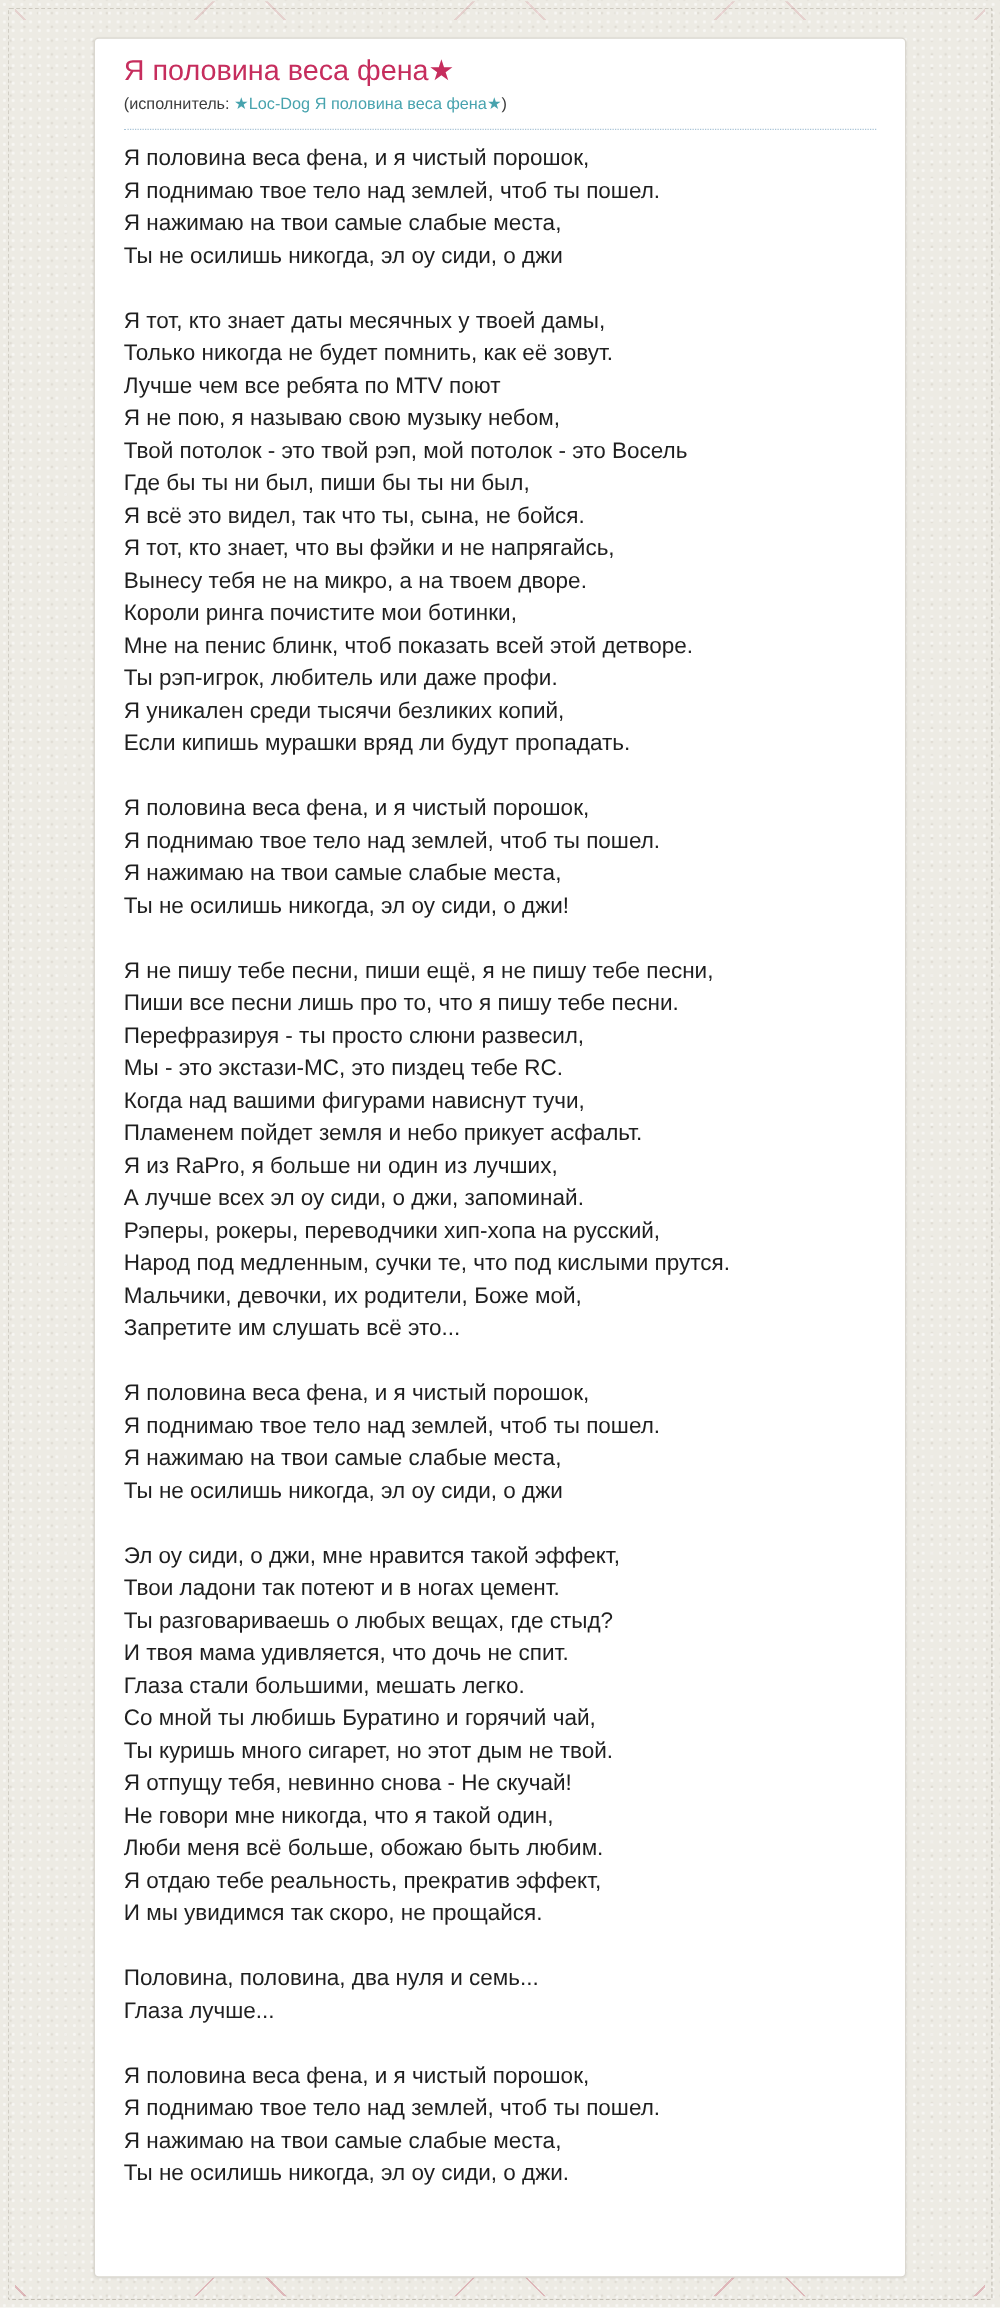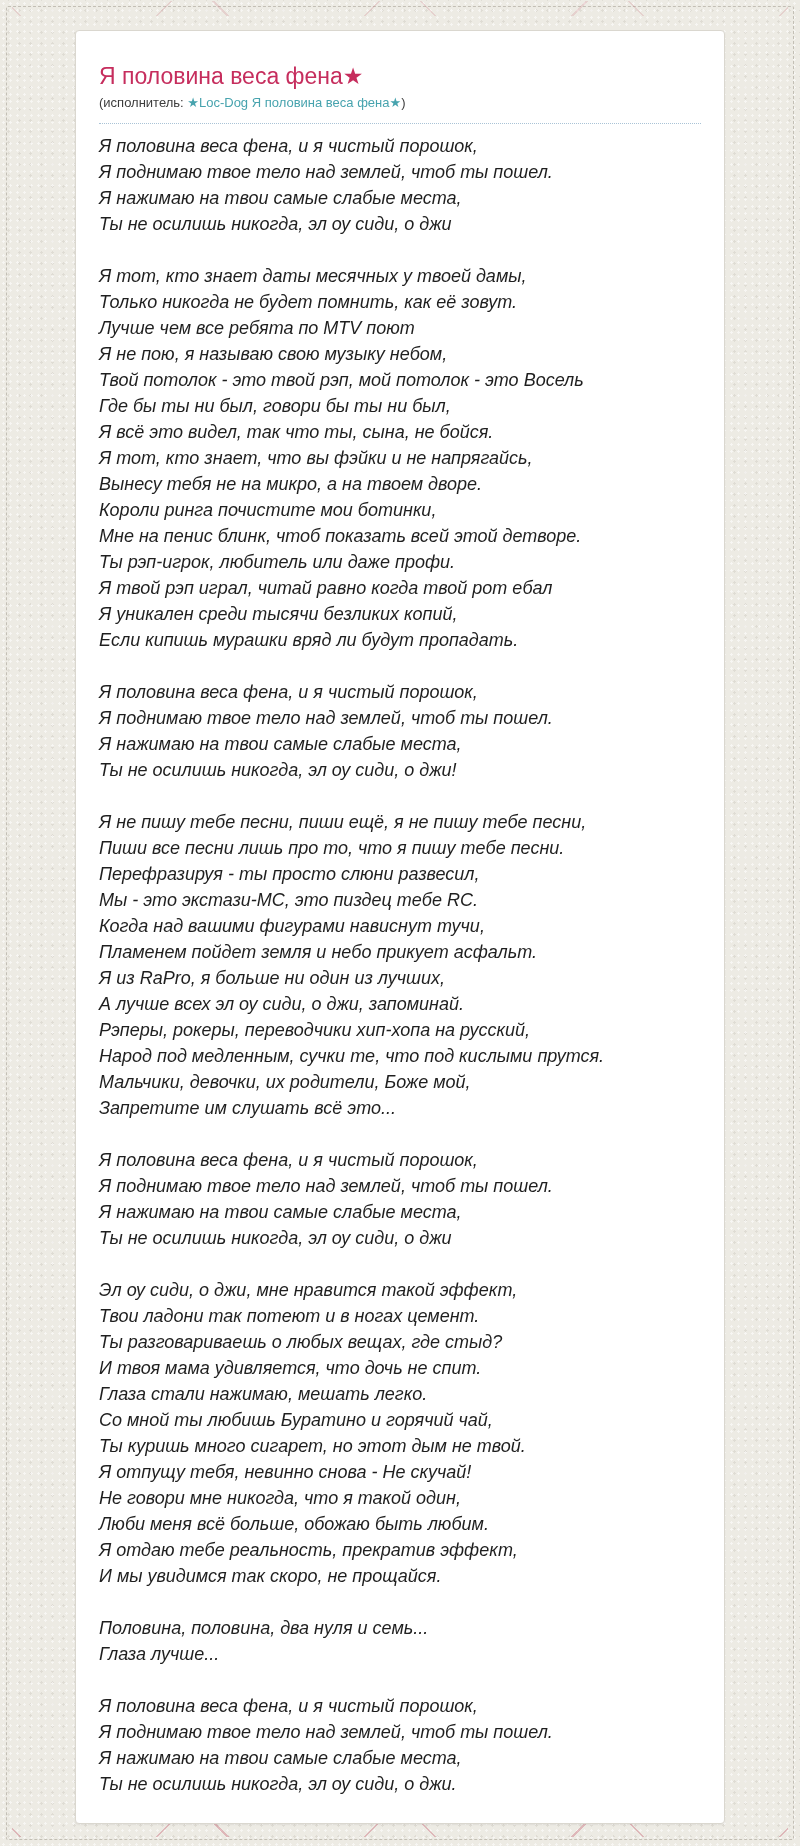--- a/index.html
+++ b/index.html
@@ -44,21 +44,21 @@
   .card {
     position: relative;
     box-sizing: border-box;
     width: 650px;
     min-height: 1792px;
     margin: 30px auto 16px;
     background: #ffffff;
     border: 1px solid #dad7cf;
     border-radius: 4px;
     box-shadow: 0 1px 2px rgba(0,0,0,.06);
-    padding: 28px 23px 26px;
+    padding: 8px 23px 26px;
   }
 
   .header {
     padding: 2px 0 10px;
     border-bottom: 1px dotted #a9c3d6;
   }
   h1.song-title {
     margin: 0;
     font-size: 23px;
     line-height: 30px;
@@ -76,21 +76,21 @@
     text-decoration: none;
     cursor: pointer;
   }
 
   .lyrics {
     margin-top: 9px;
     font-size: 18px;
     line-height: 26px;
     color: var(--text, #1f1f1f);
   }
-  .stanza { margin: 0 0 26px; font-style: italic; }
+  .stanza { margin: 0 0 26px; }
   .stanza:last-child { margin-bottom: 0; }
   .line { white-space: pre-wrap; }
 </style>
 </head>
 <body>
 
 <div class="frame"></div>
 <div class="stitches top"></div>
 <div class="stitches bottom"></div>
 
@@ -105,28 +105,27 @@
         <div class="line">Я поднимаю твое тело над землей, чтоб ты пошел.</div>
         <div class="line">Я нажимаю на твои самые слабые места,</div>
         <div class="line">Ты не осилишь никогда, эл оу сиди, о джи</div>
       </div>
       <div class="stanza">
         <div class="line">Я тот, кто знает даты месячных у твоей дамы,</div>
         <div class="line">Только никогда не будет помнить, как её зовут.</div>
         <div class="line">Лучше чем все ребята по MTV поют</div>
         <div class="line">Я не пою, я называю свою музыку небом,</div>
         <div class="line">Твой потолок - это твой рэп, мой потолок - это Восель</div>
-        <div class="line">Где бы ты ни был, говори бы ты ни был,</div>
+        <div class="line">Где бы ты ни был, пиши бы ты ни был,</div>
         <div class="line">Я всё это видел, так что ты, сына, не бойся.</div>
         <div class="line">Я тот, кто знает, что вы фэйки и не напрягайсь,</div>
         <div class="line">Вынесу тебя не на микро, а на твоем дворе.</div>
         <div class="line">Короли ринга почистите мои ботинки,</div>
         <div class="line">Мне на пенис блинк, чтоб показать всей этой детворе.</div>
         <div class="line">Ты рэп-игрок, любитель или даже профи.</div>
-        <div class="line">Я твой рэп играл, читай равно когда твой рот ебал</div>
         <div class="line">Я уникален среди тысячи безликих копий,</div>
         <div class="line">Если кипишь мурашки вряд ли будут пропадать.</div>
       </div>
       <div class="stanza">
         <div class="line">Я половина веса фена, и я чистый порошок,</div>
         <div class="line">Я поднимаю твое тело над землей, чтоб ты пошел.</div>
         <div class="line">Я нажимаю на твои самые слабые места,</div>
         <div class="line">Ты не осилишь никогда, эл оу сиди, о джи!</div>
       </div>
       <div class="stanza">
@@ -147,21 +146,21 @@
         <div class="line">Я половина веса фена, и я чистый порошок,</div>
         <div class="line">Я поднимаю твое тело над землей, чтоб ты пошел.</div>
         <div class="line">Я нажимаю на твои самые слабые места,</div>
         <div class="line">Ты не осилишь никогда, эл оу сиди, о джи</div>
       </div>
       <div class="stanza">
         <div class="line">Эл оу сиди, о джи, мне нравится такой эффект,</div>
         <div class="line">Твои ладони так потеют и в ногах цемент.</div>
         <div class="line">Ты разговариваешь о любых вещах, где стыд?</div>
         <div class="line">И твоя мама удивляется, что дочь не спит.</div>
-        <div class="line">Глаза стали нажимаю, мешать легко.</div>
+        <div class="line">Глаза стали большими, мешать легко.</div>
         <div class="line">Со мной ты любишь Буратино и горячий чай,</div>
         <div class="line">Ты куришь много сигарет, но этот дым не твой.</div>
         <div class="line">Я отпущу тебя, невинно снова - Не скучай!</div>
         <div class="line">Не говори мне никогда, что я такой один,</div>
         <div class="line">Люби меня всё больше, обожаю быть любим.</div>
         <div class="line">Я отдаю тебе реальность, прекратив эффект,</div>
         <div class="line">И мы увидимся так скоро, не прощайся.</div>
       </div>
       <div class="stanza">
         <div class="line">Половина, половина, два нуля и семь...</div>

